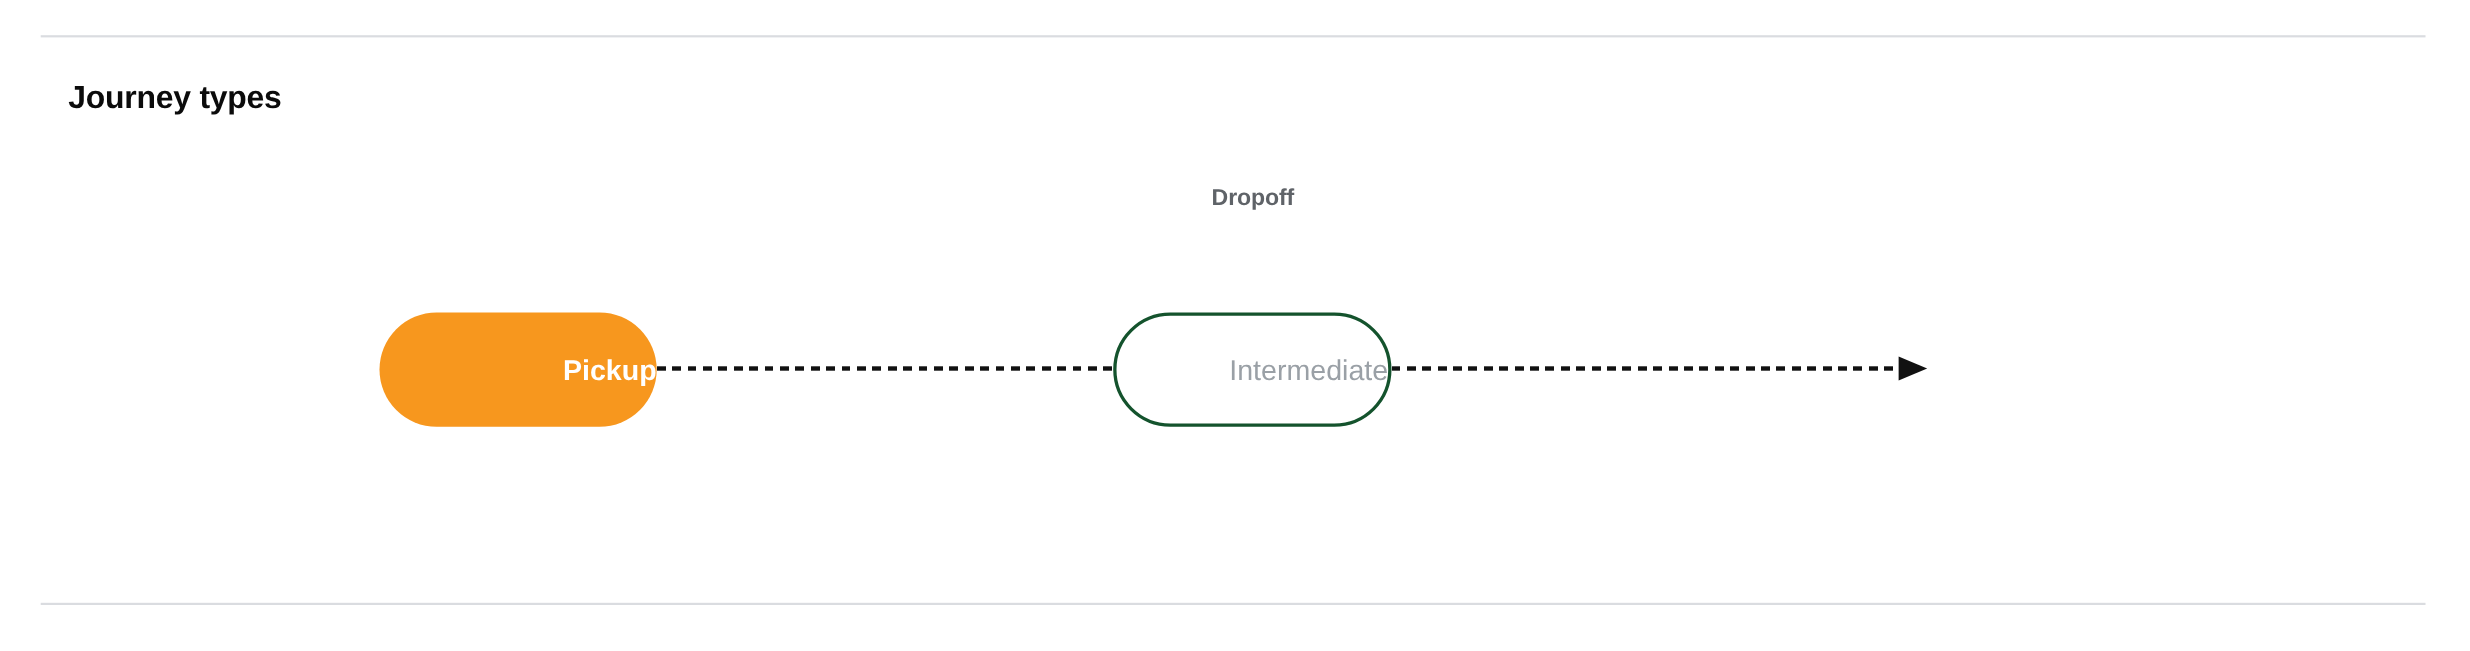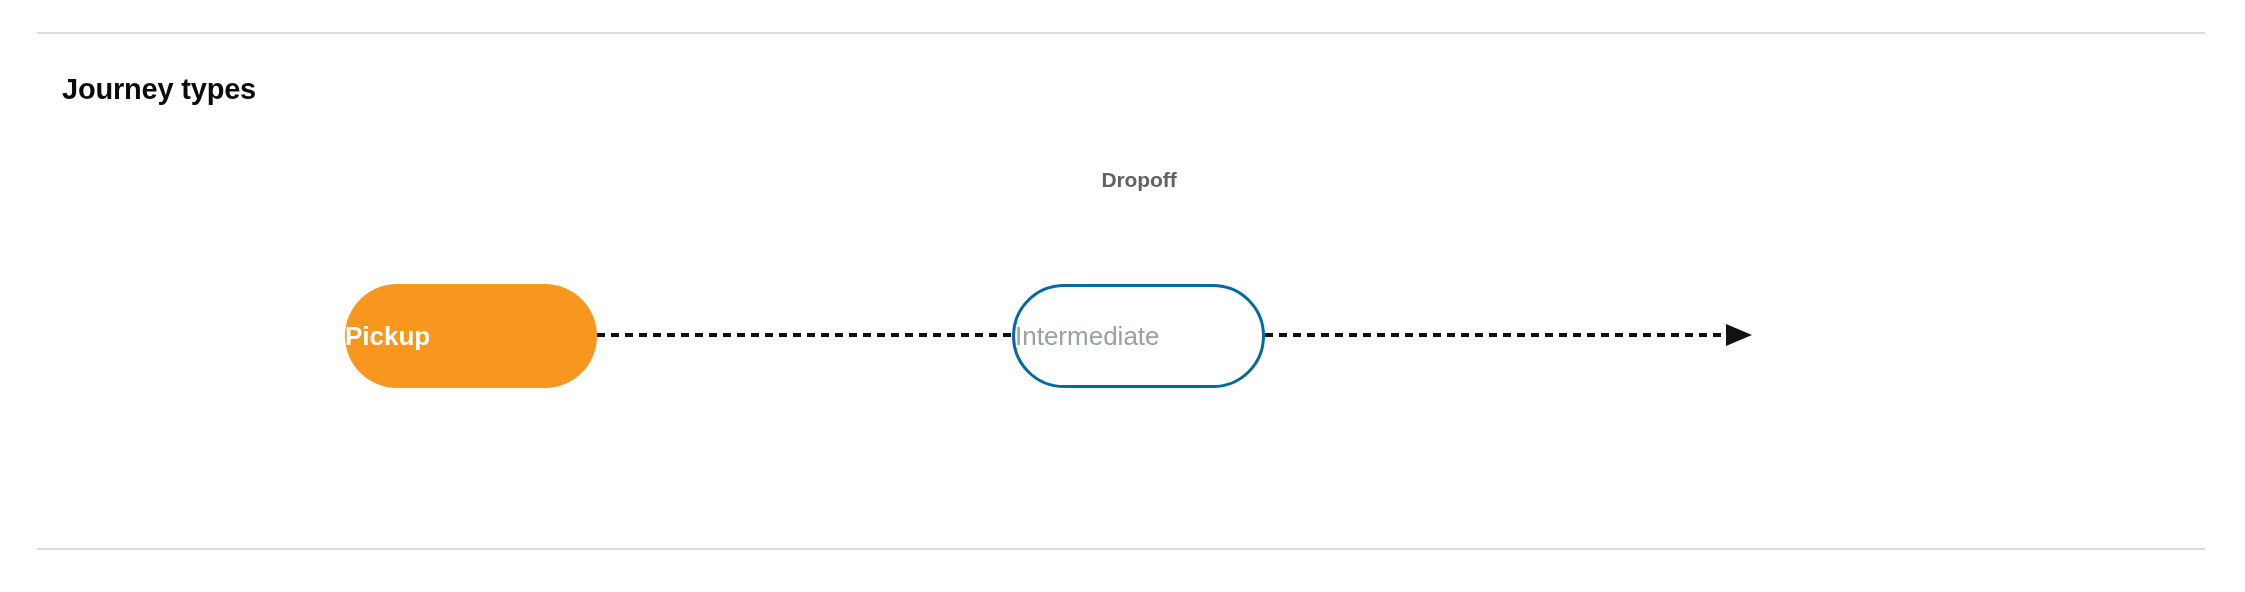--- a/index.html
+++ b/index.html
@@ -67,41 +67,41 @@
     white-space: nowrap;
   }
 
   .node {
     position: absolute;
     top: 284px;
     height: 104px;
     border-radius: 52px;
     display: flex;
     align-items: center;
-    justify-content: flex-start;
+    justify-content: flex-end;
     box-sizing: border-box;
     white-space: nowrap;
   }
 
   .node-label {
     font-size: 26px;
     line-height: 1;
   }
 
   .node.terminal {
     background: #f7971e;
   }
   .node.terminal .node-label {
     color: #ffffff;
     font-weight: 700;
   }
 
   .node.intermediate {
     background: #ffffff;
-    border: 3px solid #0369a1;
+    border: 3px solid #14532d;
   }
   .node.intermediate .node-label {
     color: #9aa0a6;
     font-weight: 400;
   }
 
   #node-pickup       { left: 345px;  width: 252px; }
   #node-intermediate { left: 1012px; width: 253px; }
   #node-dropoff      { left: 1752px; width: 252px; }
 

